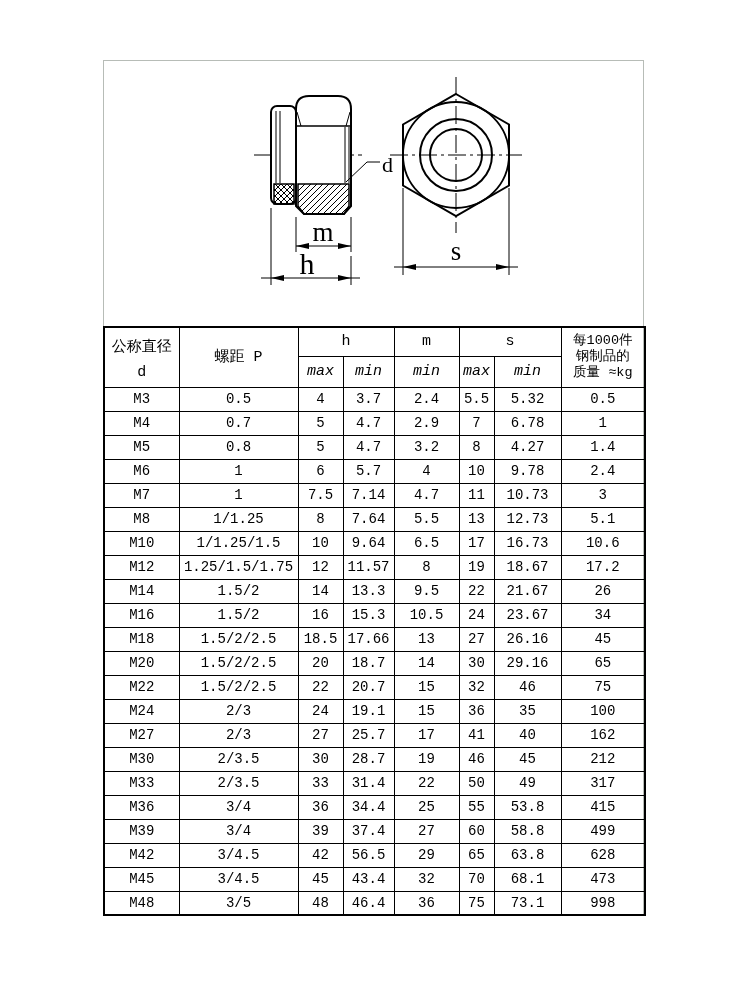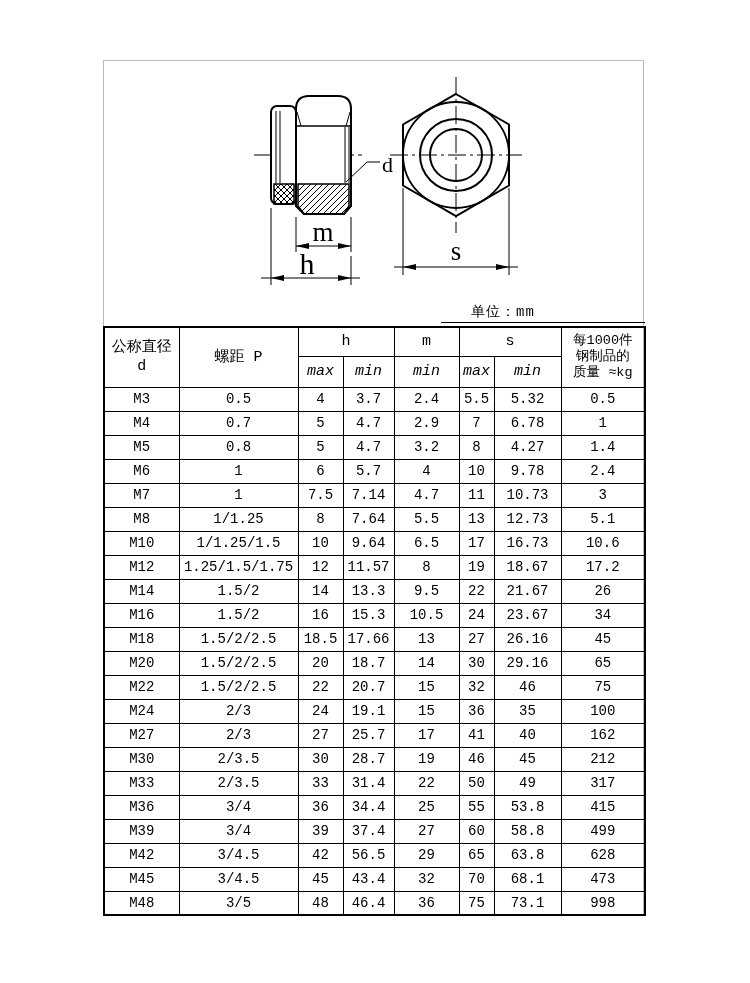--- a/index.html
+++ b/index.html
@@ -31,21 +31,21 @@
     border: 2px solid #000;
   }
   table.spec th, table.spec td {
     border: 1px solid #000; text-align: center; vertical-align: middle;
     font-weight: normal; padding: 0;
   }
   table.spec thead th { font-size: 15px; line-height: 1.15; }
   table.spec thead tr.grp th { height: 29px; }
   table.spec thead tr.sub th { height: 31px; font-size: 15px; font-style: italic; }
   table.spec td { height: 24px; font-size: 14px; }
-  .hdr-2line div { line-height: 19px; font-size: 15px; }
+  .hdr-2line div { line-height: 19px; font-size: 15px; margin-top: 6px; }
   .hdr-mass div { line-height: 16px; font-size: 13.5px; white-space: nowrap; }
   .latin { font-size: 16px; }
 </style>
 </head>
 <body>
 
 <div id="page">
   <div class="frame">
 
     <svg class="drawing-svg" viewBox="0 0 541 260">
@@ -111,21 +111,20 @@
 
         <line x1="299" y1="127" x2="299" y2="214" stroke-width="1"></line>
         <line x1="405" y1="127" x2="405" y2="214" stroke-width="1"></line>
         <line x1="290" y1="206" x2="414" y2="206" stroke-width="1"></line>
         <polygon points="299,206 312,203 312,209" fill="#000" stroke="none"></polygon>
         <polygon points="405,206 392,203 392,209" fill="#000" stroke="none"></polygon>
         <text x="352" y="199" text-anchor="middle" font-family="Liberation Serif, serif" font-size="27" fill="#000" stroke="none">s</text>
       </g>
     </svg>
 
-    <div class="unit-label">单位：mm</div>
 
     <table class="spec">
       <colgroup>
         <col style="width:75px">
           <col style="width:119px">
           <col style="width:45px">
           <col style="width:51px">
         <col style="width:65px">
           <col style="width:35px">
           <col style="width:67px">

